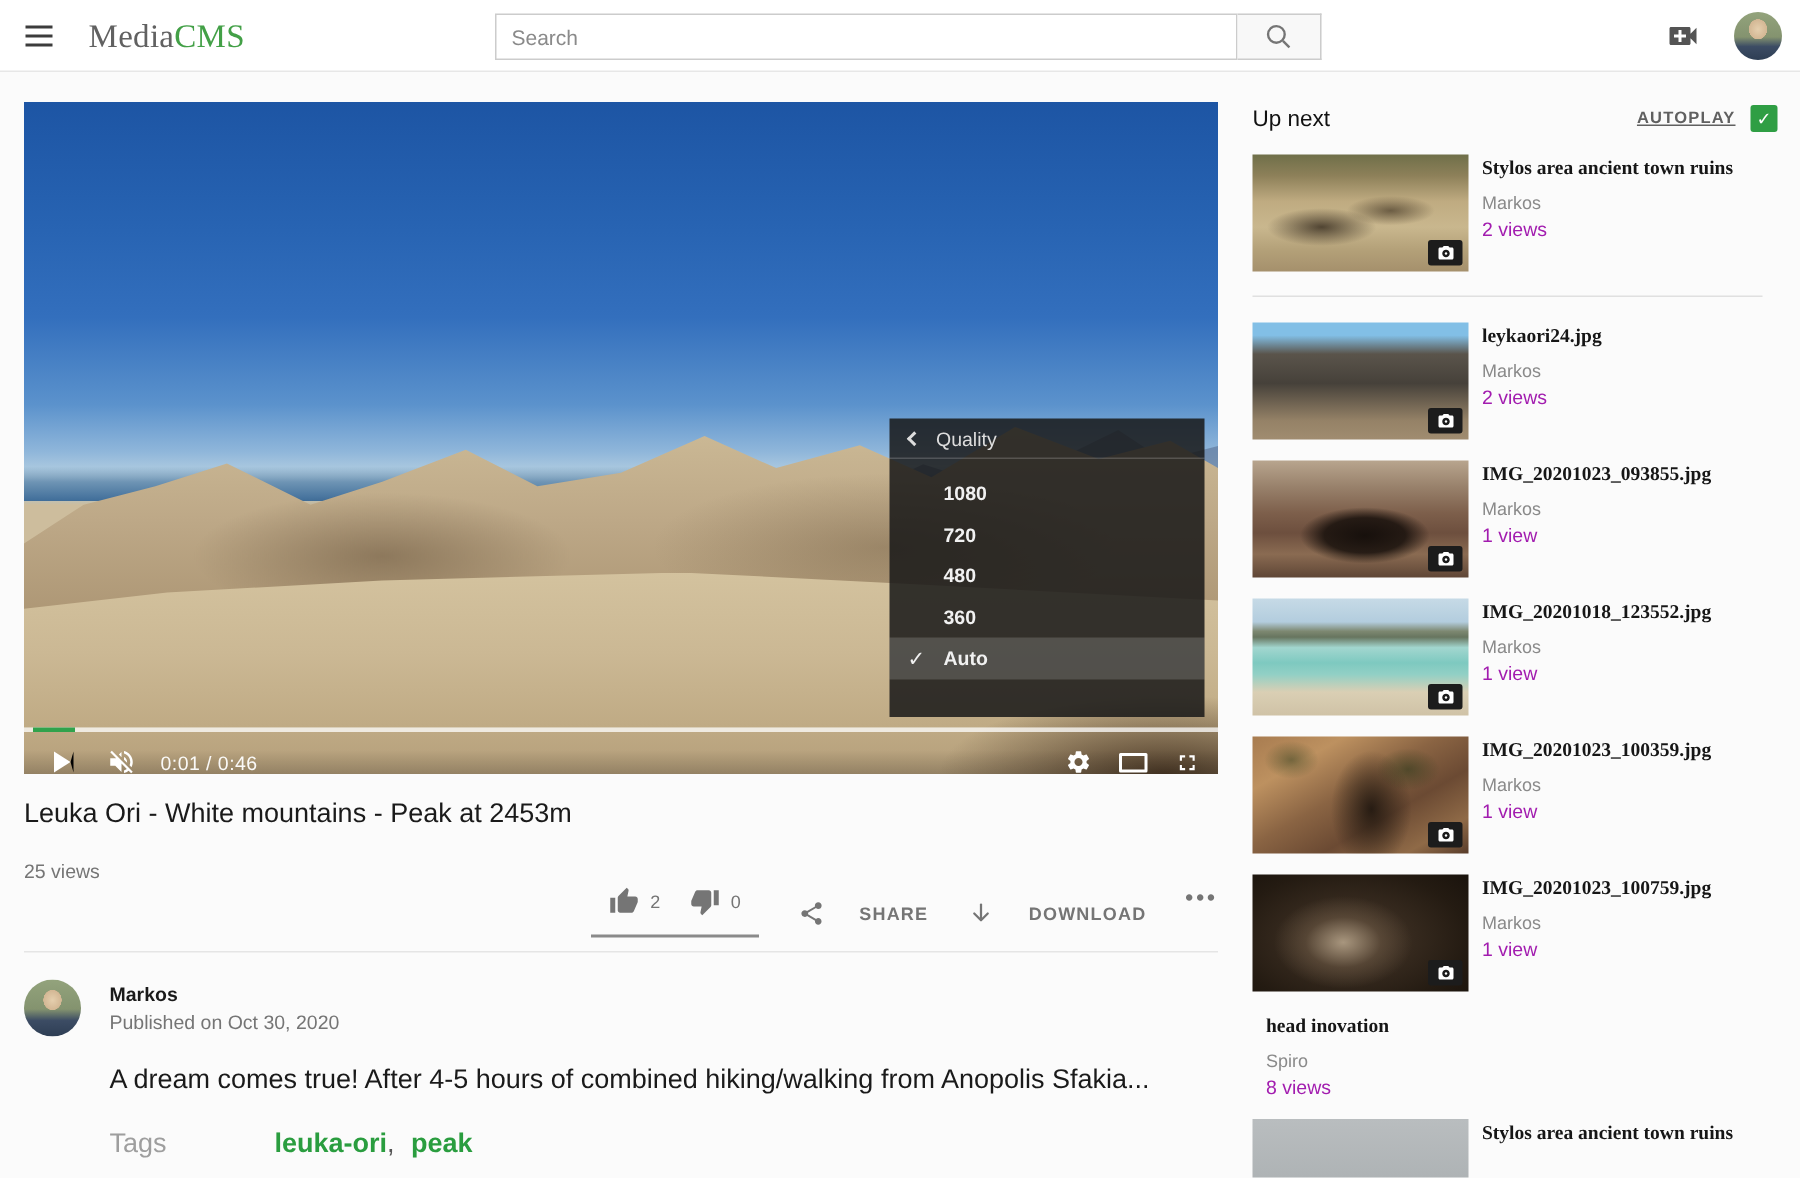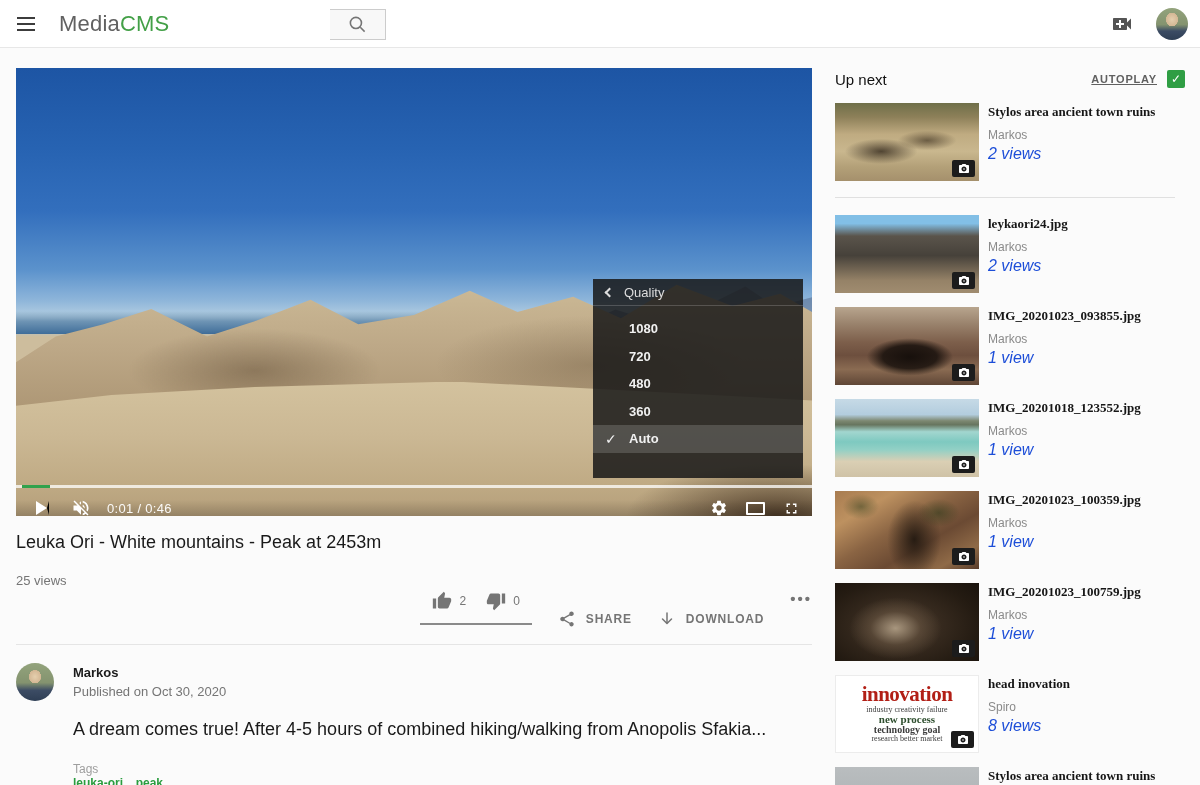--- a/index.html
+++ b/index.html
@@ -4,21 +4,21 @@
 <style>
   * { margin:0; padding:0; box-sizing:border-box; }
   html,body { width:1200px; height:785px; overflow:hidden; background:#fbfbfb;
               font-family:"Liberation Sans", sans-serif; }
 
   
   .topbar { position:relative; height:48px; background:#fff; border-bottom:1px solid #e7e7e7;
             display:flex; align-items:center; }
   .hamburger { margin-left:17px; width:20px; cursor:pointer; background:none; border:none; }
   .hamburger span { display:block; width:18px; height:2px; background:#3c3c3c; margin:4px 0; }
-  .logo { margin-left:22px; font-size:22px; letter-spacing:.2px; cursor:pointer; }
+  .logo { margin-left:22px; font-size:22px; letter-spacing:.2px; cursor:pointer;font-family:Liberation Serif, serif; }
   .logo .l1 { color:#616161; }
   .logo .l2 { color:#43a047; }
   .searchwrap { position:absolute; left:330px; top:9px; display:flex; }
   .searchwrap input { width:495px; height:31px; border:1px solid #ccc; padding:0 10px;
                       font-size:14px; color:#333; background:#fff; outline:none; }
   .searchwrap input::placeholder { color:#8a8a8a; }
   .searchbtn { width:56px; height:31px; border:1px solid #ccc; border-left:none;
                background:#f8f8f8; display:flex; align-items:center; justify-content:center; cursor:pointer; }
   .top-right { margin-left:auto; display:flex; align-items:center; margin-right:12px; }
   .upload-btn { background:none; border:none; color:#545454; cursor:pointer; margin-right:22px; display:flex; }
@@ -86,52 +86,52 @@
   
   .vtitle { margin-top:16px; font-size:18px; font-weight:400; color:#1a1a1a; }
   .meta-row { margin-top:14px; display:flex; align-items:flex-start; width:796px;
               border-bottom:1px solid #e5e5e5; padding-bottom:16px;flex-direction:column; }
   .views { font-size:13px; color:#757575; margin-top:6px; }
   .actions { margin-left:auto; display:flex; align-items:flex-start; color:#757575; }
   .rating { display:flex; align-items:center; padding:3px 12px 12px 12px;
             border-bottom:2px solid #8a8a8a; margin-bottom:-18px; }
   .rate-btn { display:flex; align-items:center; background:none; border:none; color:#757575; cursor:pointer; }
   .rate-count { font-size:12px; margin:0 0 0 7px; color:#757575; }
-  .act-btn { display:flex; align-items:center; gap:10px; background:none; border:none; color:#757575;
-             font-size:12px; font-weight:bold; letter-spacing:.8px; cursor:pointer; margin-left:26px; margin-top:22px;
+  .act-btn { display:flex; align-items:center; gap:23px; background:none; border:none; color:#757575;
+             font-size:12px; font-weight:bold; letter-spacing:.8px; cursor:pointer; margin-left:26px; margin-top:12px;
              font-family:"Liberation Sans", sans-serif;justify-content:space-between; }
   .more-btn { margin-left:26px; margin-top:2px; font-size:15px; letter-spacing:2px; background:none; border:none;
               color:#757575; cursor:pointer; font-weight:bold; }
 
   .author-row { margin-top:18px; display:flex; align-items:center; }
   .author-info { margin-left:19px; }
   .author-name { font-size:13px; font-weight:bold; color:#1a1a1a; }
   .published { font-size:13px; color:#757575; margin-top:4px; }
   .description { margin:18px 0 0 57px; font-size:18px; color:#1a1a1a; }
-  .kv { display:flex; margin:22px 0 0 57px; font-size:12px;flex-direction:column; }
+  .kv { display:flex; margin:22px 0 0 57px; font-size:18px; }
   .kv-label { width:110px; color:#9e9e9e; }
   .kv-value { color:#2a9d3f; font-weight:bold; }
   .tag-link { color:#2a9d3f; font-weight:bold; cursor:pointer; }
   .tag-sep { color:#555; font-weight:normal; margin-right:6px; }
 
   
   .side-head { display:flex; align-items:center; margin-bottom:15px; }
   .upnext { font-size:15px; font-weight:500; color:#111; }
   .autoplay { margin-left:auto; display:flex; align-items:center; }
   .autoplay-label { font-size:11px; font-weight:bold; color:#606060; letter-spacing:.8px; margin-right:10px;text-decoration:underline; }
   .checkbox { width:18px; height:18px; background:#2f9e44; border-radius:2px; border:none; cursor:pointer;
               color:#fff; font-size:12px; display:flex; align-items:center; justify-content:center; }
   .upnext-item { display:flex; margin-bottom:14px; cursor:pointer; }
   .thumb { position:relative; width:144px; height:78px; flex:none; background:#ddd; overflow:hidden; }
   .cam-badge { position:absolute; right:4px; bottom:4px; width:23px; height:17px; background:#1c1c1c;
                border-radius:2px; display:flex; align-items:center; justify-content:center; color:#fff; }
   .item-info { margin-left:9px; padding-top:1px; }
   .item-title { font-size:13px; font-weight:bold; color:#161616; line-height:1.3; max-width:195px;font-family:Liberation Serif, serif; }
   .item-author { font-size:12px; color:#8a8a8a; margin-top:7px; }
-  .item-views { font-size:16px; color:#1d4ed8; margin-top:3px;font-style:italic; }
+  .item-views { font-size:13px; color:#a21caf; margin-top:3px; }
   .side-divider { border:none; border-top:1px solid #e0e0e0; margin:16px 10px 17px 0; }
 
   
   .t-ruins1 { background:
       radial-gradient(52px 18px at 32% 62%, rgba(40,30,20,.75), transparent 70%),
       radial-gradient(42px 14px at 64% 48%, rgba(50,38,24,.6), transparent 70%),
       linear-gradient(180deg,#6f6f49 0%, #8d8059 18%, #bfab81 40%, #c9b78e 62%, #b3a078 82%, #a5906c 100%); }
   .t-leyka { background:
       linear-gradient(180deg,#82bfe6 0%, #82bfe6 11%, #5a544b 27%, #46413a 52%, #958267 84%, #a08c70 100%); }
   .t-cave1 { background:
@@ -163,20 +163,21 @@
 <header class="topbar">
   <button class="hamburger" aria-label="menu">
     <span></span>
       <span></span>
       <span></span>
   </button>
   <div class="logo">
     <span class="l1">Media</span><span class="l2">CMS</span>
   </div>
   <div class="searchwrap">
+    <input type="text" placeholder="Search" style="">
     <button class="searchbtn">
       <svg width="19" height="19" viewBox="0 0 24 24" fill="none" stroke="#757575" stroke-width="2">
         <circle cx="10" cy="10" r="7"></circle>
           <line x1="15.5" y1="15.5" x2="21" y2="21"></line>
       </svg>
     </button>
   </div>
   <div class="top-right">
     <button class="upload-btn">
       <svg width="24" height="24" viewBox="0 0 24 24" fill="#545454">
@@ -416,34 +417,20 @@
               </svg>
             </span>
           </div>
           <div class="item-info">
             <div class="item-title">IMG_20201023_100759.jpg</div>
             <div class="item-author">Markos</div>
             <div class="item-views">1 view</div>
           </div>
         </div>
         <div class="upnext-item">
-          <div class="thumb t-cloud">
-            <div class="cloud-main">innovation</div>
-            <div class="cloud-line cl-0">industry creativity failure</div>
-            <div class="cloud-line cl-1">new process</div>
-            <div class="cloud-line cl-2">technology goal</div>
-            <div class="cloud-line cl-3">research better market</div>
-            <span class="cam-badge">
-              <svg width="12" height="12" viewBox="0 0 24 24" fill="#fff">
-                <path d="M9 2 7.17 4H4c-1.1 0-2 .9-2 2v12c0 1.1.9 2 2 2h16c1.1 0 2-.9 2-2V6c0-1.1-.9-2-2-2h-3.17L15 2H9zm3 15c-2.76 0-5-2.24-5-5s2.24-5 5-5 5 2.24 5 5-2.24 5-5 5z"></path>
-                <circle cx="12" cy="12" r="2.6" fill="#1c1c1c"></circle>
-                <circle cx="12" cy="12" r="1.6" fill="#fff"></circle>
-              </svg>
-            </span>
-          </div>
           <div class="item-info">
             <div class="item-title">head inovation</div>
             <div class="item-author">Spiro</div>
             <div class="item-views">8 views</div>
           </div>
         </div>
         <div class="upnext-item">
           <div class="thumb t-ruins2"></div>
           <div class="item-info">
             <div class="item-title">Stylos area ancient town ruins</div>

